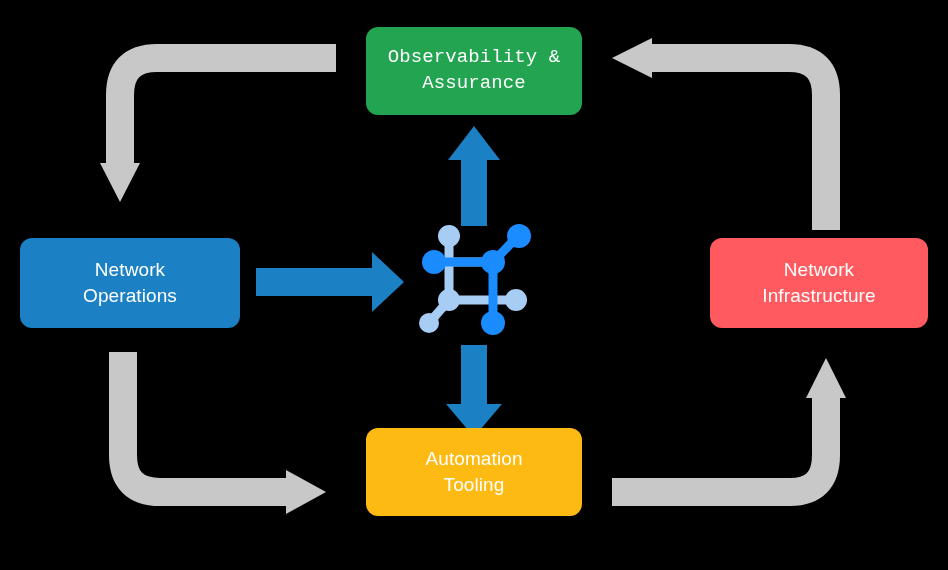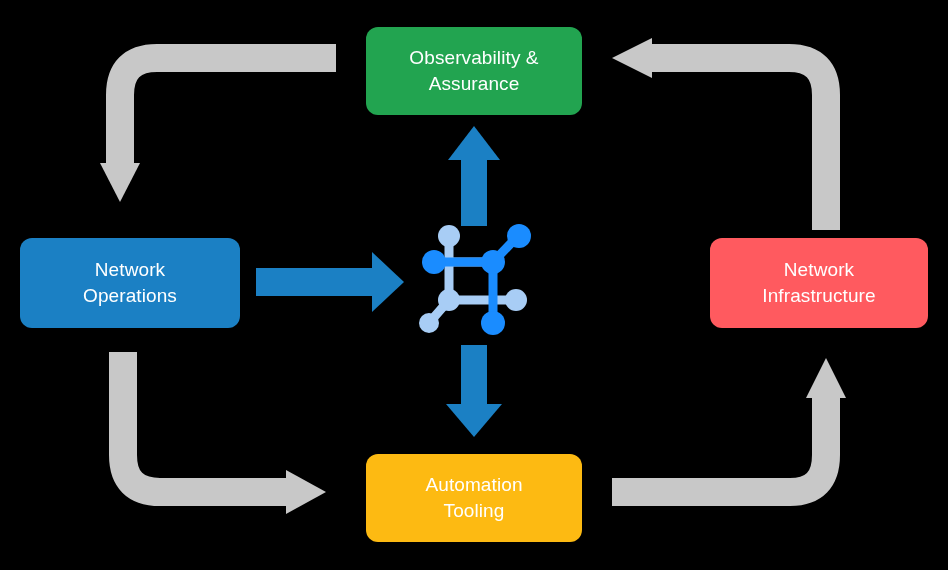--- a/index.html
+++ b/index.html
@@ -16,24 +16,24 @@
     text-align:center;
     color:#ffffff;
     font-size:19px;
     line-height:1.35;
     letter-spacing:.1px;
     box-sizing:border-box;
     padding:6px 10px;
   }
   .node-box .label{white-space:pre-line;display:block;}
 
-  #box-observability{ left:366px; top:27px;  width:216px; height:88px;  background:#22a450; }
+  #box-observability{ left:366px; top:27px;  width:216px; height:88px;  background:#22a450;font-family:Liberation Mono, monospace; }
   #box-network-ops  { left:20px;  top:238px; width:220px; height:90px;  background:#1b80c4; }
   #box-network-infra{ left:710px; top:238px; width:218px; height:90px;  background:#ff5a5f; }
-  #box-automation   { left:366px; top:454px; width:216px; height:88px;  background:#fdba12; }
+  #box-automation   { left:366px; top:428px; width:216px; height:88px;  background:#fdba12; }
 
   .svg-layer{position:absolute;left:0;top:0;width:948px;height:570px;}
 
   .center-icon{position:absolute;left:415px;top:218px;width:125px;height:120px;}
 </style>
 </head>
 <body>
 
 <div id="stage">
 

